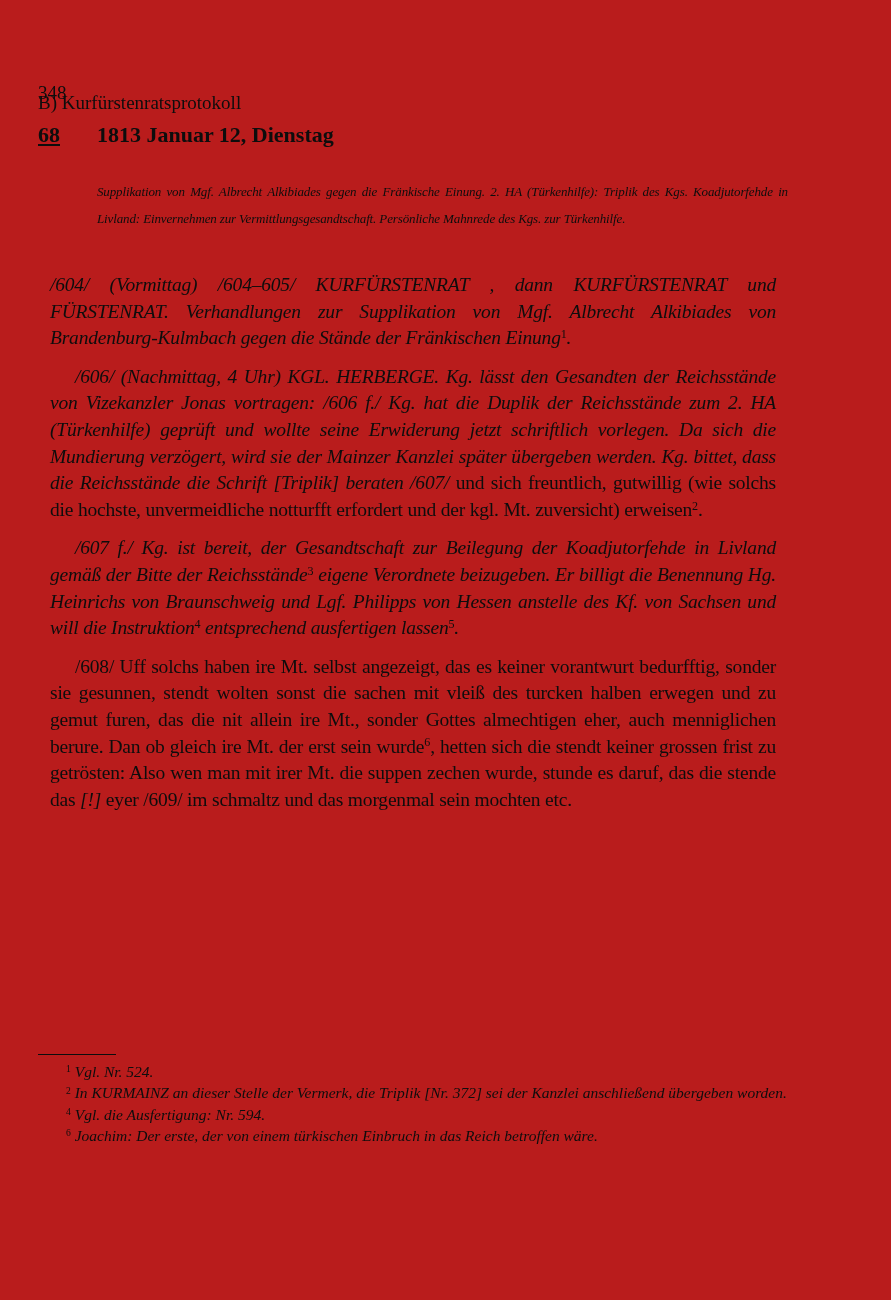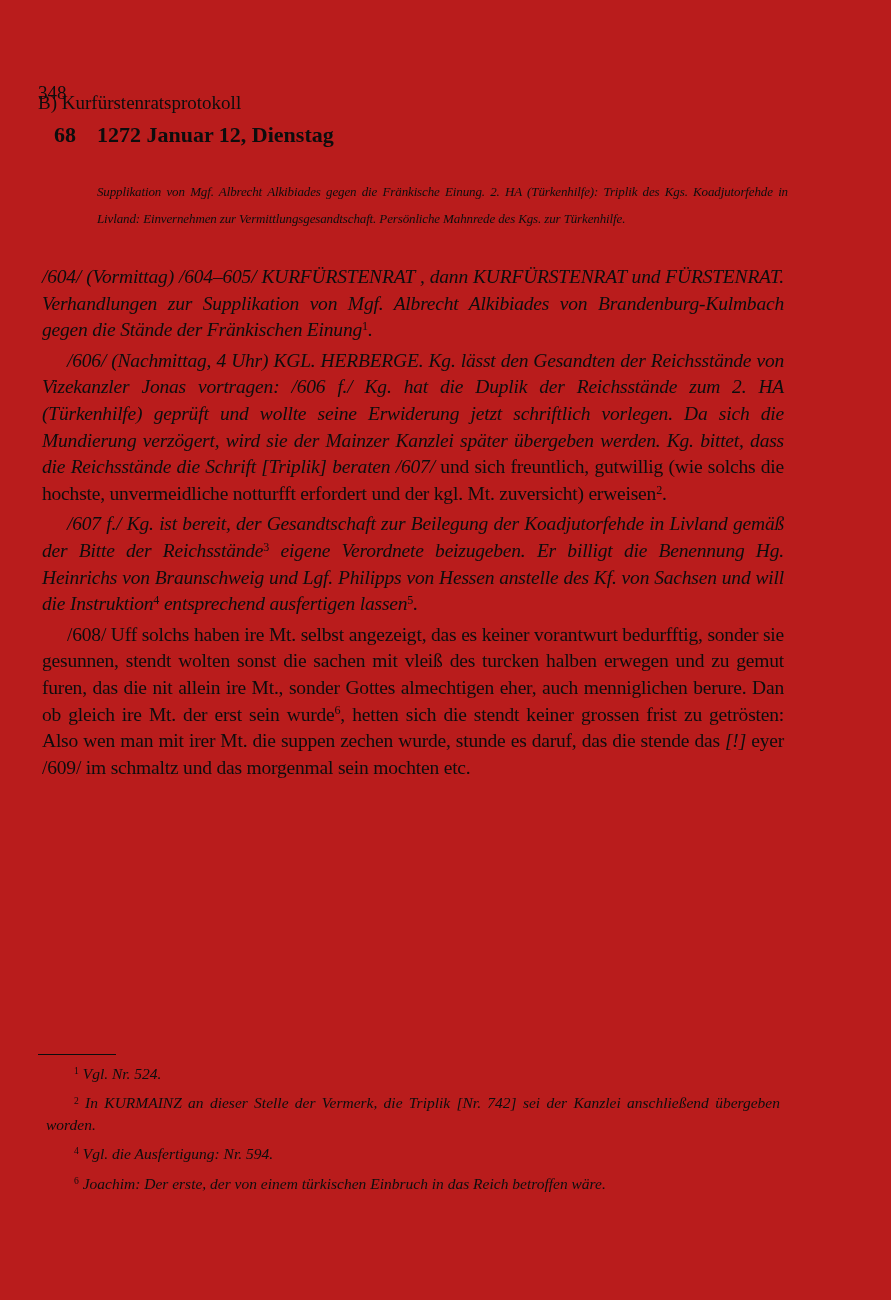--- a/index.html
+++ b/index.html
@@ -42,22 +42,23 @@
   .entry-heading {
     position: absolute;
     top: 122px;
     left: 38px;
     width: 750px;
     font-weight: bold;
     font-size: 22px;
   }
   .entry-heading .entry-no {
     position: absolute;
-    left: 16px;
+    left: 0;
     top: 0;
+    text-decoration: underline;
   }
   .entry-heading .entry-date {
     position: absolute;
     left: 59px;
     top: 0;
   }
   
   .summary {
     position: absolute;
     top: 179px;
@@ -74,21 +75,21 @@
     position: absolute;
     top: 260px;
     left: 38px;
     width: 750px;
     font-size: 19.5px;
     line-height: 26.6px;
     text-align: justify;
     letter-spacing: -0.01em;
   }
   .body-text p {
-    margin: 4px;
+    margin: 12px;
   }
   .body-text p.indent {
     text-indent: 25px;
   }
   .it { font-style: italic; }
   .rm { font-style: normal; }
   sup.ref {
     font-style: normal;
     font-size: 0.62em;
     line-height: 0;
@@ -106,53 +107,53 @@
     line-height: 21.4px;
     text-align: justify;
   }
   .fn-rule {
     width: 78px;
     border: 0;
     border-top: 1.6px solid #0d0d0d;
     margin: 0 0 6px 0;
   }
   .footnotes p {
-    margin: 8px;
+    margin: 0;
     text-indent: 28px;
   }
   .fn-text { font-style: italic; }
 </style>
 </head>
 <body>
 
 <div class="page">
 
   <div class="running-head">
     <span class="pageno">348</span>
     <span class="rtitle">B) Kurfürstenratsprotokoll</span>
   </div>
 
   <div class="entry-heading">
     <span class="entry-no">68</span>
-    <span class="entry-date">1272 Januar 12, Dienstag</span>
+    <span class="entry-date">1813 Januar 12, Dienstag</span>
   </div>
 
   <div class="summary">Supplikation von Mgf. Albrecht Alkibiades gegen die Fränkische Einung. 2. HA (Türkenhilfe): Triplik des Kgs. Koadjutorfehde in Livland: Einvernehmen zur Vermittlungsgesandtschaft. Persönliche Mahnrede des Kgs. zur Türkenhilfe.</div>
 
   <div class="body-text">
     <p><span class="it">/604/ (Vormittag) /604–605/ KURFÜRSTENRAT , dann KURFÜRSTENRAT und FÜRSTENRAT. Verhandlungen zur Supplikation von Mgf. Albrecht Alkibiades von Brandenburg-Kulmbach gegen die Stände der Fränkischen Einung</span><sup class="ref">1</sup><span class="it">.</span></p>
 
     <p class="indent"><span class="it">/606/ (Nachmittag, 4 Uhr) KGL. HERBERGE. Kg. lässt den Gesandten der Reichsstände von Vizekanzler Jonas vortragen: /606 f./ Kg. hat die Duplik der Reichsstände zum 2. HA (Türkenhilfe) geprüft und wollte seine Erwiderung jetzt schriftlich vorlegen. Da sich die Mundierung verzögert, wird sie der Mainzer Kanzlei später übergeben werden. Kg. bittet, dass die Reichsstände die Schrift [Triplik] beraten /607/ </span><span class="rm">und sich freuntlich, gutwillig (wie solchs die hochste, unvermeidliche notturfft erfordert und der kgl. Mt. zuversicht) erweisen</span><sup class="ref">2</sup><span class="rm">.</span></p>
 
     <p class="indent"><span class="it">/607 f./ Kg. ist bereit, der Gesandtschaft zur Beilegung der Koadjutorfehde in Livland gemäß der Bitte der Reichsstände</span><sup class="ref">3</sup><span class="it"> eigene Verordnete beizugeben. Er billigt die Benennung Hg. Heinrichs von Braunschweig und Lgf. Philipps von Hessen anstelle des Kf. von Sachsen und will die Instruktion</span><sup class="ref">4</sup><span class="it"> entsprechend ausfertigen lassen</span><sup class="ref">5</sup><span class="it">.</span></p>
 
     <p class="indent"><span class="rm">/608/ Uff solchs haben ire Mt. selbst angezeigt, das es keiner vorantwurt bedurfftig, sonder sie gesunnen, stendt wolten sonst die sachen mit vleiß des turcken halben erwegen und zu gemut furen, das die nit allein ire Mt., sonder Gottes almechtigen eher, auch menniglichen berure. Dan ob gleich ire Mt. der erst sein wurde</span><sup class="ref">6</sup><span class="rm">, hetten sich die stendt keiner grossen frist zu getrösten: Also wen man mit irer Mt. die suppen zechen wurde, stunde es daruf, das die stende das </span><span class="it">[!]</span><span class="rm"> eyer /609/ im schmaltz und das morgenmal sein mochten etc.</span></p>
   </div>
 
   <div class="footnotes">
     <hr class="fn-rule">
     <p><sup class="ref">1</sup> <span class="fn-text">Vgl. Nr. 524.</span></p>
-    <p><sup class="ref">2</sup> <span class="fn-text">In KURMAINZ an dieser Stelle der Vermerk, die Triplik [Nr. 742] sei der Kanzlei anschließend übergeben worden.</span></p>
+    <p><sup class="ref">2</sup> <span class="fn-text">In KURMAINZ an dieser Stelle der Vermerk, die Triplik [Nr. 372] sei der Kanzlei anschließend übergeben worden.</span></p>
     <p><sup class="ref">4</sup> <span class="fn-text">Vgl. die Ausfertigung: Nr. 594.</span></p>
     <p><sup class="ref">6</sup> <span class="fn-text">Joachim: Der erste, der von einem türkischen Einbruch in das Reich betroffen wäre.</span></p>
   </div>
 
 </div>
 
 </body></html>

